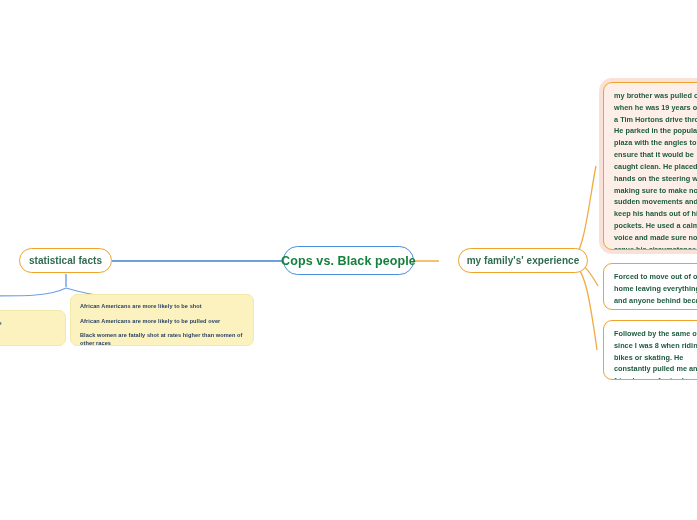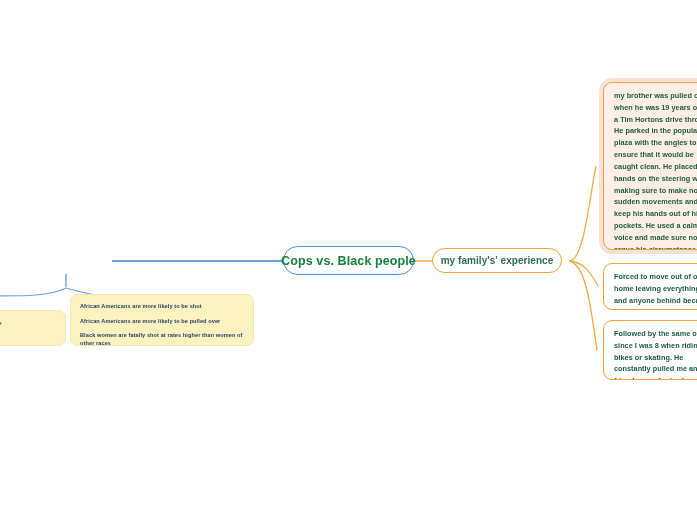--- a/index.html
+++ b/index.html
@@ -69,21 +69,21 @@
     letter-spacing: 0.05px;
   }
 
   .node-stat {
     left: 19px;
     top: 248px;
     width: 93px;
   }
 
   .node-family {
-    left: 432px;
+    left: 458px;
     top: 248px;
     width: 130px;
   }
 
   
   .note {
     position: absolute;
     box-sizing: border-box;
     background: #fbf2c0;
     border: 1px solid #f3e9a8;
@@ -177,20 +177,23 @@
 
     <path d="M569,261 C584,261 589,200 596,166" fill="none" stroke="#f0ab44" stroke-width="1.3"></path>
     <path d="M569,261 C584,262 590,272 598,286" fill="none" stroke="#f0ab44" stroke-width="1.3"></path>
     <path d="M569,261 C585,264 590,300 597,350" fill="none" stroke="#f0ab44" stroke-width="1.3"></path>
   </svg>
 
   <div class="node node-center">
     <span>Cops vs. Black people</span>
   </div>
 
+  <div class="node node-branch node-stat">
+    <span>statistical facts</span>
+  </div>
 
   <div class="node node-branch node-family">
     <span>my family's' experience</span>
   </div>
 
   <div class="note note-stats">
     <p>African Americans are more likely to be shot</p>
     <p>African Americans are more likely to be pulled over</p>
     <p>Black women are fatally shot at rates higher than women of other races</p>
   </div>

